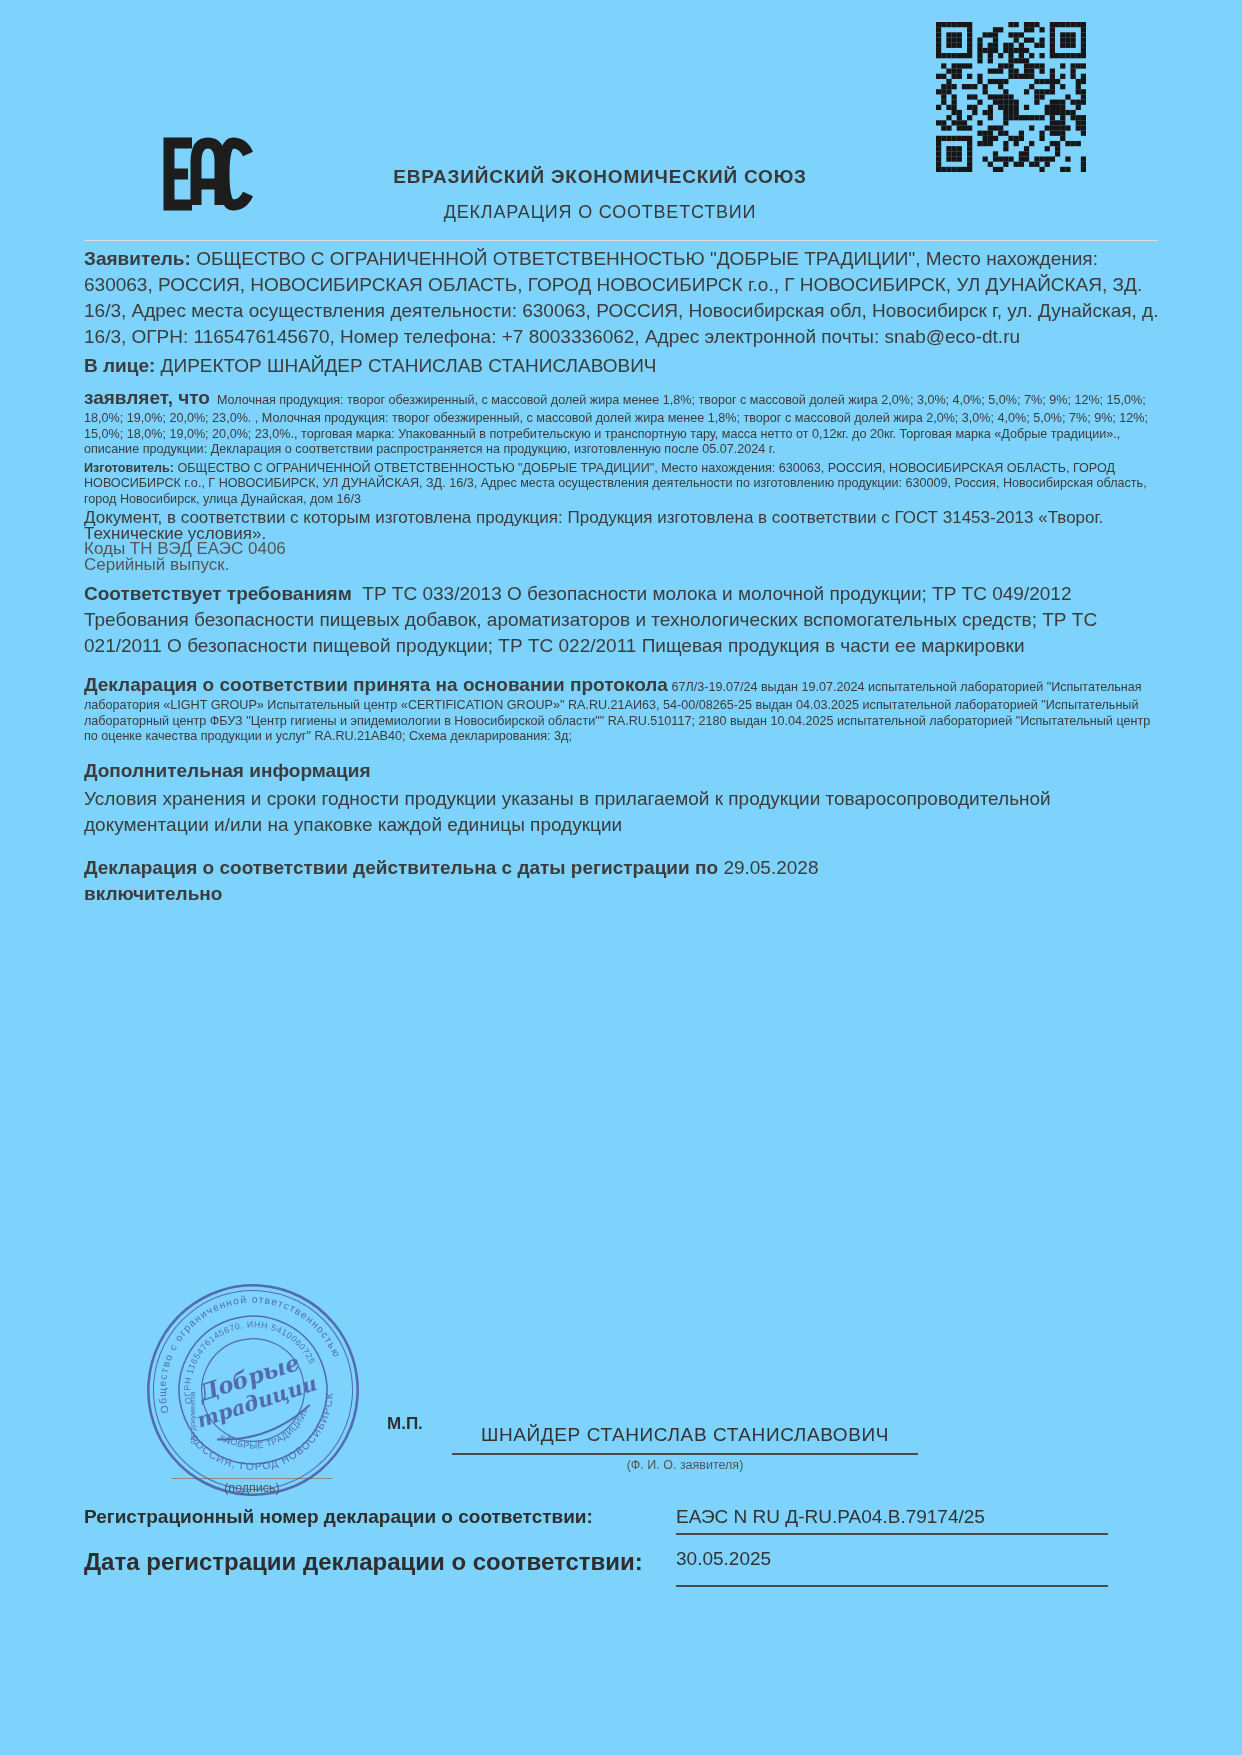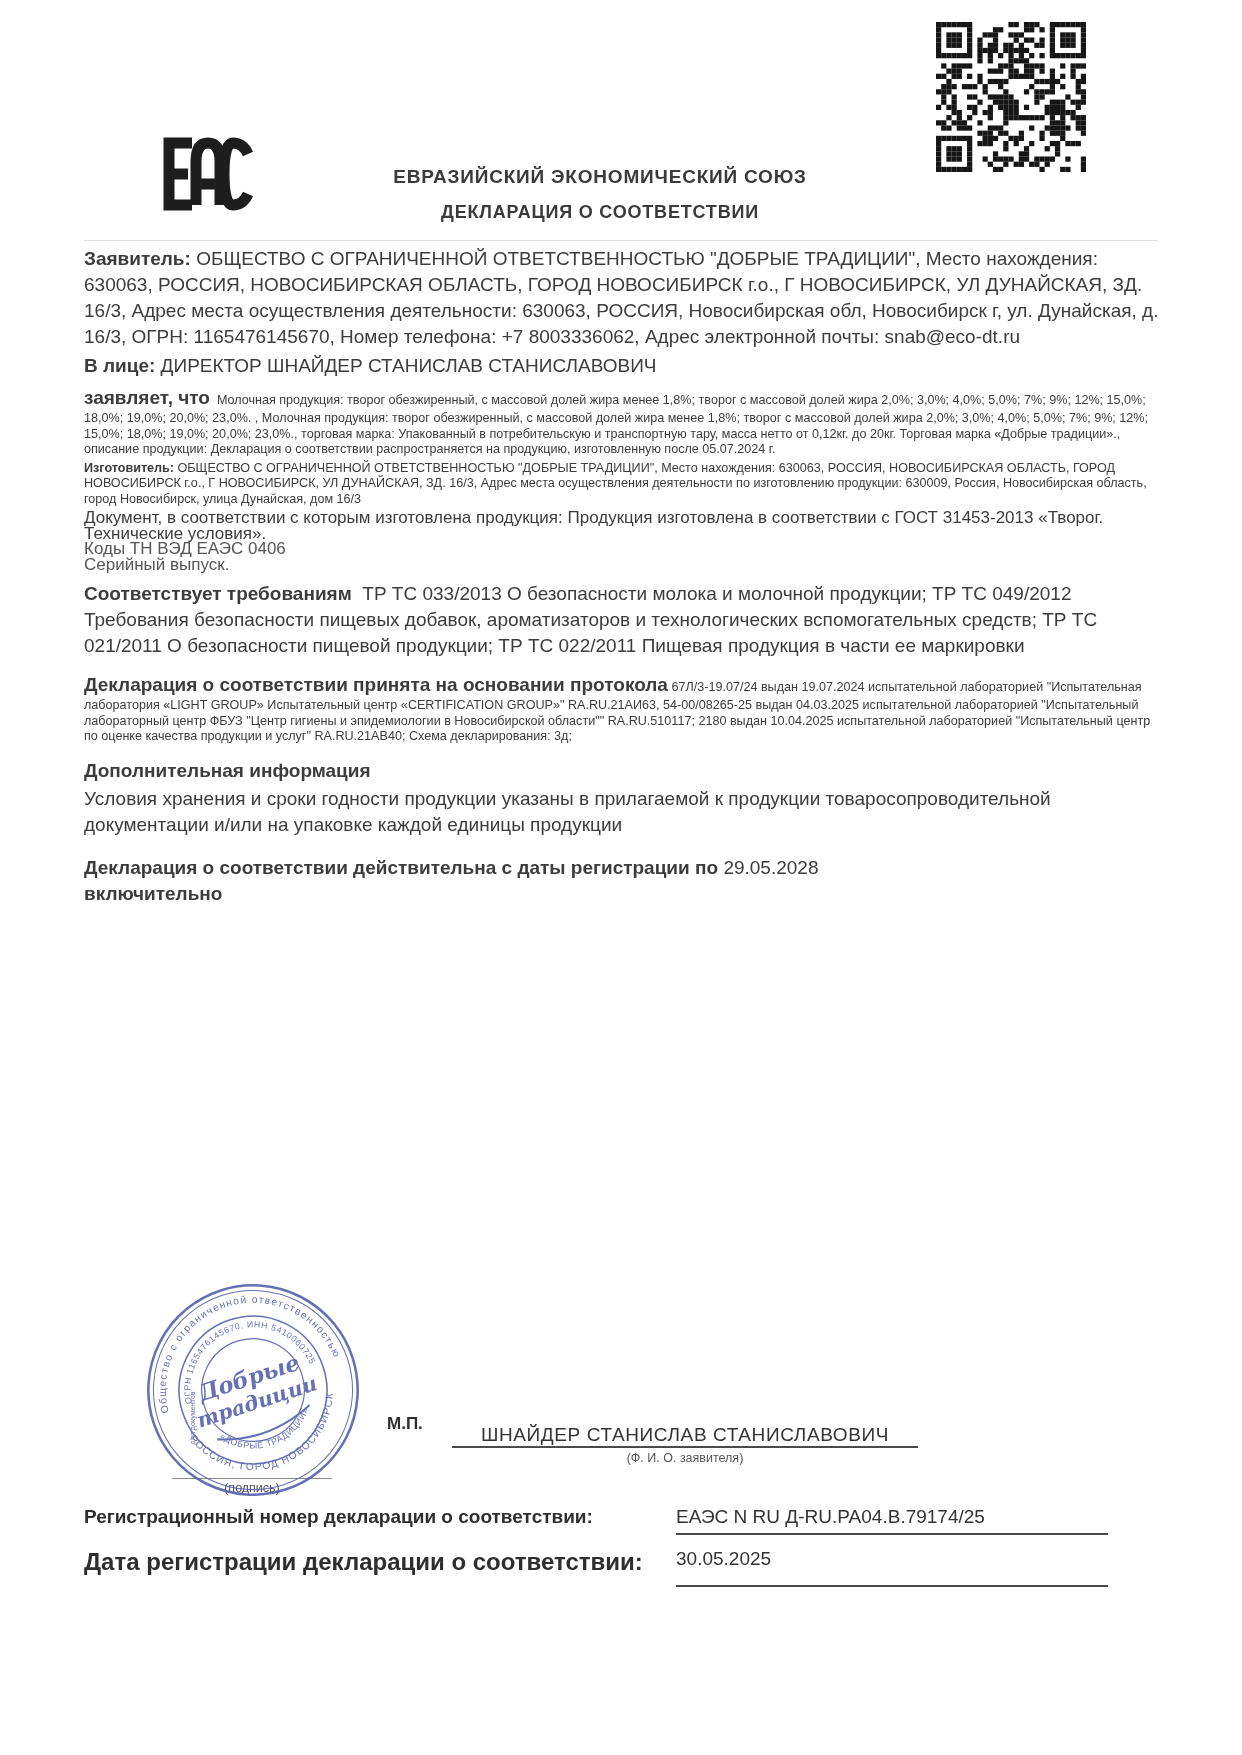--- a/index.html
+++ b/index.html
@@ -1,27 +1,27 @@
 <!DOCTYPE html>
 <html style="--stamp: #4c58a6; --ink: #3c3c3c;"><head>
 <meta charset="utf-8">
 <style>
   html,body{margin:0;padding:0}
   body{background:#9a9a9a;font-family:"Liberation Sans",sans-serif}
-  .page{position:relative;width:1242px;height:1755px;margin:0 auto;background:#ffffff;color:#3c3c3c;overflow:hidden}
+  .page{position:relative;width:1242px;height:1755px;margin:0 auto;background:#7dd3fc;color:#3c3c3c;overflow:hidden}
 
   
   .qr{position:absolute;left:936px;top:22px;width:150px;height:150px}
   .qr svg{width:100%;height:100%}
   .qr rect{fill:#161616}
   .eac-logo{position:absolute;left:162px;top:134px;width:92px;height:80px}
   .union-title{position:absolute;left:300px;top:166px;width:600px;text-align:center;
     font-size:19px;font-weight:bold;letter-spacing:.8px;color:#3a3a3a}
   .doc-title{position:absolute;left:300px;top:202px;width:600px;text-align:center;
-    font-size:18px;font-weight:bold;letter-spacing:.8px;color:#3a3a3a}
+    font-size:18px;font-weight:normal;letter-spacing:.8px;color:#3a3a3a}
   .hairline{position:absolute;left:84px;top:240px;width:1074px;height:1px;background:#dcdcdc}
 
   
   .body-col{position:absolute;left:84px;top:246px;width:1076px}
   .big{font-size:19px;line-height:26px}
   .mix{font-size:12.6px;line-height:15.5px}
   .lead{font-size:19px;line-height:26px;font-weight:bold}
   .small-line{font-size:17px;line-height:15.5px}
   .muted{color:#565656}
   p{margin:0}
@@ -31,21 +31,21 @@
   .p-doc{margin-top:3px}
   .p-complies{margin-top:9px}
   .p-basis{margin-top:13px}
   .p-add-label{margin-top:13px;font-weight:bold}
   .p-add-text{margin-top:2px}
   .p-validity{margin-top:17px}
 
   
   .mp{position:absolute;left:387px;top:1414px;font-size:17px;font-weight:bold;color:#2f2f2f}
   .sig-block{position:absolute;left:452px;top:1424px;width:466px;text-align:center}
-  .sig-name{font-size:19px;letter-spacing:.6px;border-bottom:2px solid #4a4a4a;color:#333}
+  .sig-name{font-size:19px;letter-spacing:.6px;padding-bottom:7px;border-bottom:2px solid #4a4a4a;color:#333}
   .sig-caption{font-size:12.5px;color:#555;margin-top:3px}
   .podpis{position:absolute;left:172px;top:1478px;width:160px;text-align:center;
     font-size:12.5px;color:#555;border-top:1px solid #8a8a8a;padding-top:2px}
 
   .reg-label-1{position:absolute;left:84px;top:1506px;font-size:19px;font-weight:bold;color:#2e2e2e}
   .reg-value-1{position:absolute;left:676px;top:1506px;width:432px;font-size:19px;color:#333;
     padding-bottom:5px;border-bottom:2px solid #4a4a4a}
   .reg-label-2{position:absolute;left:84px;top:1548px;font-size:24px;font-weight:bold;color:#2e2e2e}
   .reg-value-2{position:absolute;left:676px;top:1548px;width:432px;font-size:19px;color:#333;
     padding-bottom:15px;border-bottom:2px solid #4a4a4a}

